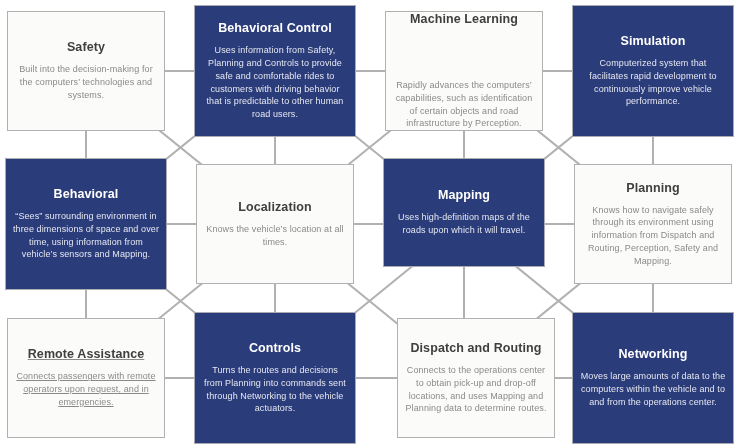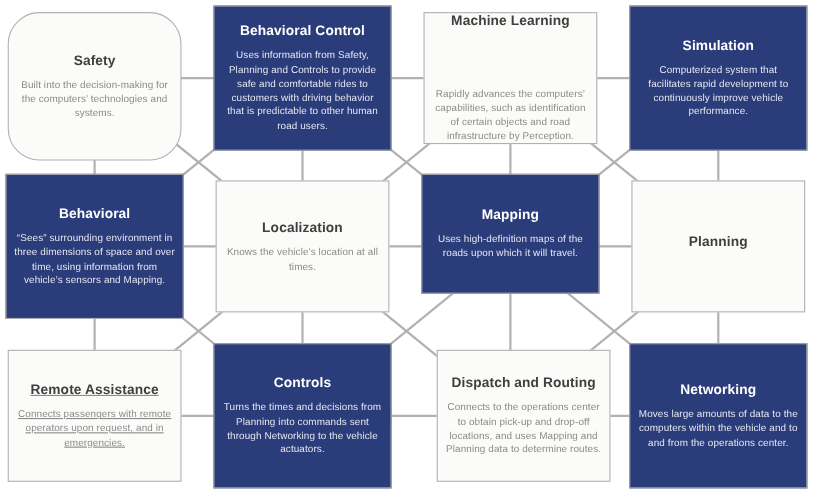--- a/index.html
+++ b/index.html
@@ -69,21 +69,21 @@
       <line x1="464" y1="224" x2="464" y2="378" stroke="#b1b1b1" stroke-width="2"></line>
       <line x1="464" y1="224" x2="653" y2="378" stroke="#b1b1b1" stroke-width="2"></line>
       <line x1="464" y1="224" x2="275" y2="378" stroke="#b1b1b1" stroke-width="2"></line>
       <line x1="653" y1="224" x2="653" y2="378" stroke="#b1b1b1" stroke-width="2"></line>
       <line x1="653" y1="224" x2="464" y2="378" stroke="#b1b1b1" stroke-width="2"></line>
       <line x1="86" y1="378" x2="275" y2="378" stroke="#b1b1b1" stroke-width="2"></line>
       <line x1="275" y1="378" x2="464" y2="378" stroke="#b1b1b1" stroke-width="2"></line>
       <line x1="464" y1="378" x2="653" y2="378" stroke="#b1b1b1" stroke-width="2"></line>
     </svg>
   <div id="boxes">
-      <div class="box white" style="left: 7px; top: 11px; width: 158px; height: 135px; border-radius: 29px;">
+      <div class="box white" style="left: 7px; top: 11px; width: 158px; height: 120px;">
         <div class="box-title">Safety</div>
         <div class="box-text">Built into the decision-making for the computers’ technologies and systems.</div>
       </div>
       <div class="box blue" style="left: 194px; top: 5px; width: 162px; height: 132px;">
         <div class="box-title">Behavioral Control</div>
         <div class="box-text">Uses information from Safety, Planning and Controls to provide safe and comfortable rides to customers with driving behavior that is predictable to other human road users.</div>
       </div>
       <div class="box white" style="left: 385px; top: 11px; width: 158px; height: 120px; gap: 44px;">
         <div class="box-title">Machine Learning</div>
         <div class="box-text">Rapidly advances the computers’ capabilities, such as identification of certain objects and road infrastructure by Perception.</div>
@@ -99,28 +99,29 @@
       <div class="box white" style="left: 196px; top: 164px; width: 158px; height: 120px;">
         <div class="box-title">Localization</div>
         <div class="box-text">Knows the vehicle’s location at all times.</div>
       </div>
       <div class="box blue" style="left: 383px; top: 158px; width: 162px; height: 109px;">
         <div class="box-title">Mapping</div>
         <div class="box-text">Uses high-definition maps of the roads upon which it will travel.</div>
       </div>
       <div class="box white" style="left: 574px; top: 164px; width: 158px; height: 120px;">
         <div class="box-title">Planning</div>
+        <div class="box-text">Knows how to navigate safely through its environment using information from Dispatch and Routing, Perception, Safety and Mapping.</div>
       </div>
       <div class="box white" style="left: 7px; top: 318px; width: 158px; height: 120px; text-decoration: underline;">
         <div class="box-title">Remote Assistance</div>
         <div class="box-text">Connects passengers with remote operators upon request, and in emergencies.</div>
       </div>
       <div class="box blue" style="left: 194px; top: 312px; width: 162px; height: 132px;">
         <div class="box-title">Controls</div>
-        <div class="box-text">Turns the times and decisions from Planning into commands sent through Networking to the vehicle actuators.</div>
+        <div class="box-text">Turns the routes and decisions from Planning into commands sent through Networking to the vehicle actuators.</div>
       </div>
       <div class="box white" style="left: 397px; top: 318px; width: 158px; height: 120px;">
         <div class="box-title">Dispatch and Routing</div>
         <div class="box-text">Connects to the operations center to obtain pick-up and drop-off locations, and uses Mapping and Planning data to determine routes.</div>
       </div>
       <div class="box blue" style="left: 572px; top: 312px; width: 162px; height: 132px;">
         <div class="box-title">Networking</div>
         <div class="box-text">Moves large amounts of data to the computers within the vehicle and to and from the operations center.</div>
       </div>
     </div>

